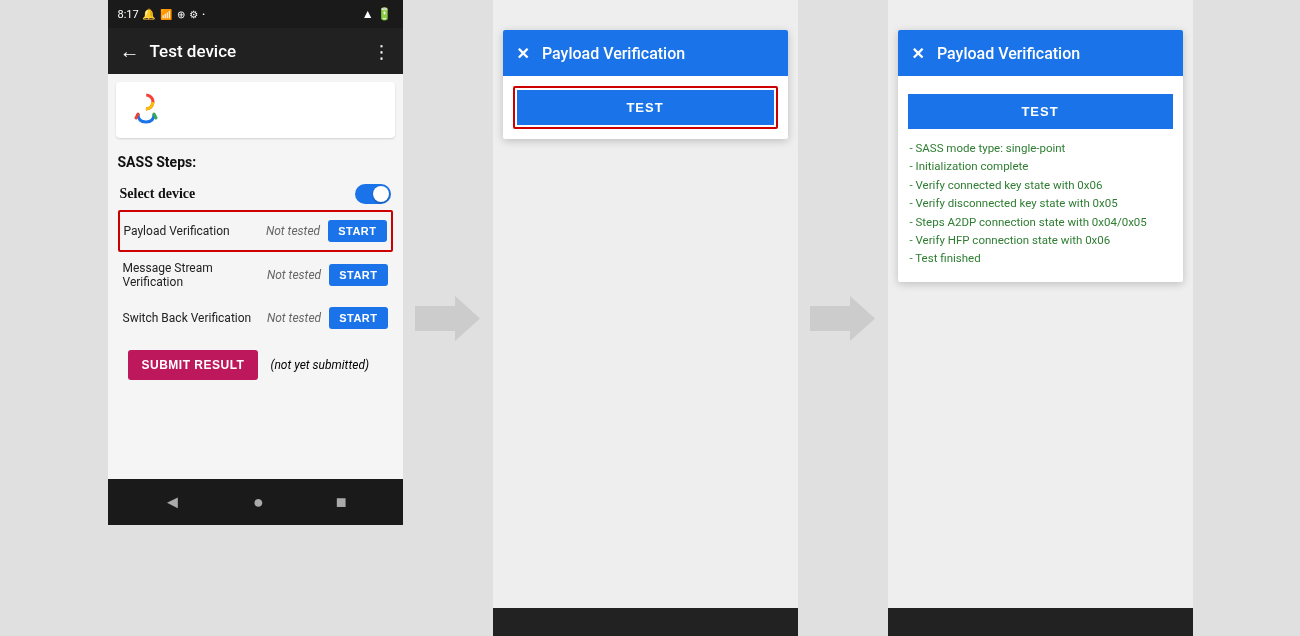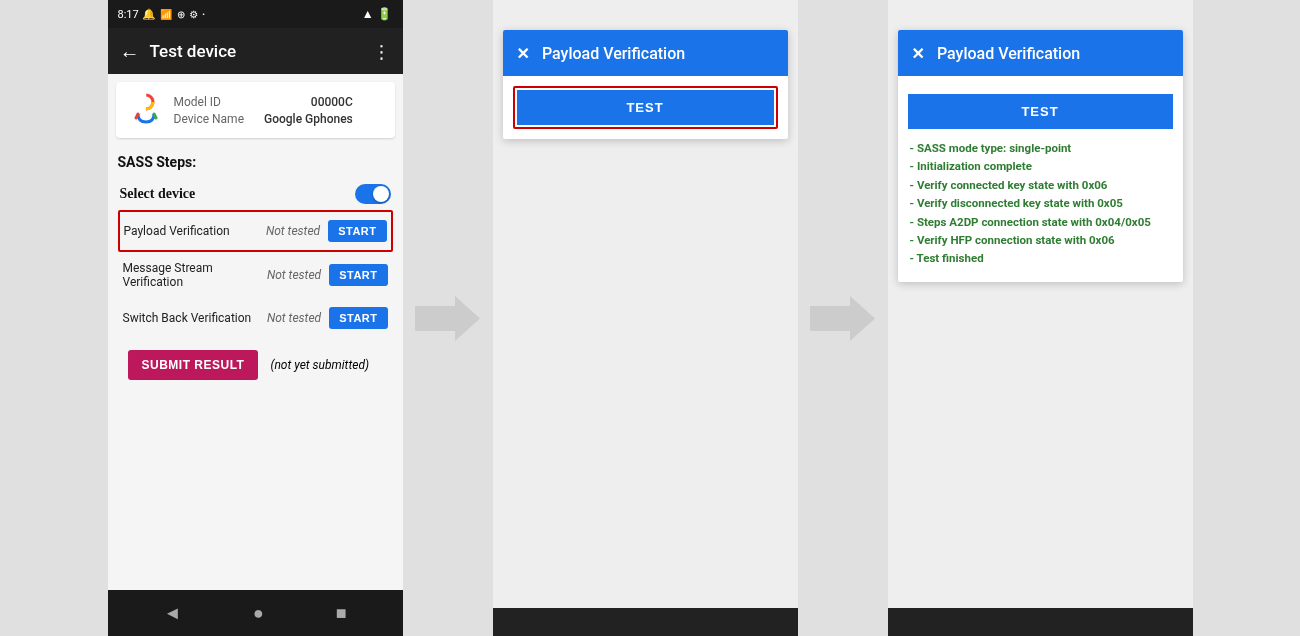--- a/index.html
+++ b/index.html
@@ -12,21 +12,21 @@
       width: 1300px;
       height: 636px;
       overflow: hidden;
       font-family: 'Roboto', Arial, sans-serif;
       gap: 0;
     }
 
     
     .phone-panel {
       width: 295px;
-      height: 636px;
+      height: 525px;
       background: #1a1a1a;
       display: flex;
       flex-direction: column;
       flex-shrink: 0;
     }
 
     .phone-status-bar {
       background: #1a1a1a;
       height: 28px;
       display: flex;
@@ -288,21 +288,20 @@
       font-weight: 700;
       letter-spacing: 1px;
       cursor: pointer;
       text-align: center;
     }
     .dialog-log {
       padding: 4px 2px;
       font-size: 11.5px;
       line-height: 1.6;
       color: #2e7d32;
-      font-weight: bold;
     }
     .dialog-log .log-line {
       display: block;
     }
 
     .dialog-bottom-bar {
       position: absolute;
       bottom: 0;
       left: 0;
       right: 0;
@@ -337,30 +336,20 @@
     </div>
 
     <div class="device-info-card">
       <svg class="device-logo" viewBox="0 0 36 36">
         <circle cx="18" cy="10" r="7" fill="none" stroke="#f44336" stroke-width="3" stroke-dasharray="22 22" stroke-dashoffset="11"></circle>
         <circle cx="18" cy="10" r="7" fill="none" stroke="#fbbc04" stroke-width="3" stroke-dasharray="11 33" stroke-dashoffset="0"></circle>
         <path d="M10 22 Q10 30 18 30 Q26 30 26 22" fill="none" stroke="#1a73e8" stroke-width="3"></path>
         <path d="M10 22 L8 26" stroke="#ea4335" stroke-width="3" stroke-linecap="round"></path>
         <path d="M26 22 L28 26" stroke="#34a853" stroke-width="3" stroke-linecap="round"></path>
       </svg>
-      <div class="device-details">
-        <div class="device-row">
-          <span class="device-label">Model ID</span>
-          <span class="device-value">00000C</span>
-        </div>
-        <div class="device-row">
-          <span class="device-label">Device Name</span>
-          <span class="device-value">Google Gphones</span>
-        </div>
-      </div>
     </div>
 
     <div class="sass-section">
       <div class="sass-title">SASS Steps:</div>
 
       <div class="select-device-row">
         <span class="select-device-label">Select device</span>
         <div class="toggle-switch"></div>
       </div>
 

